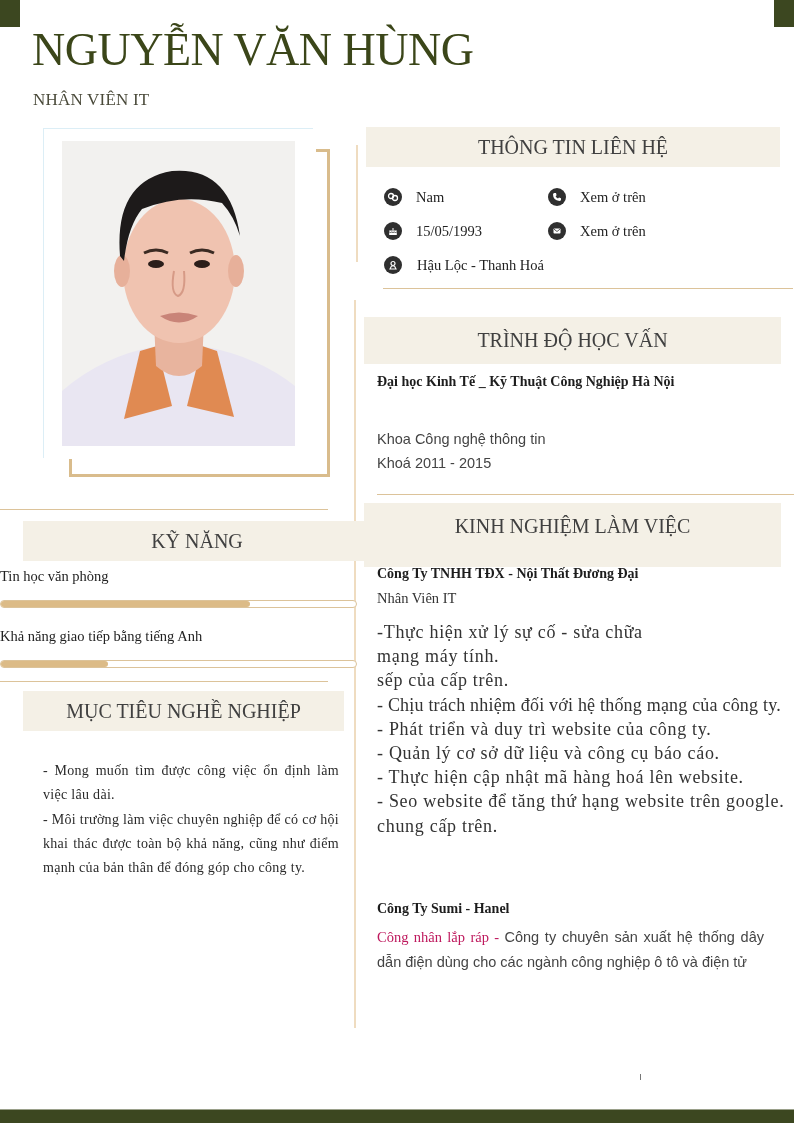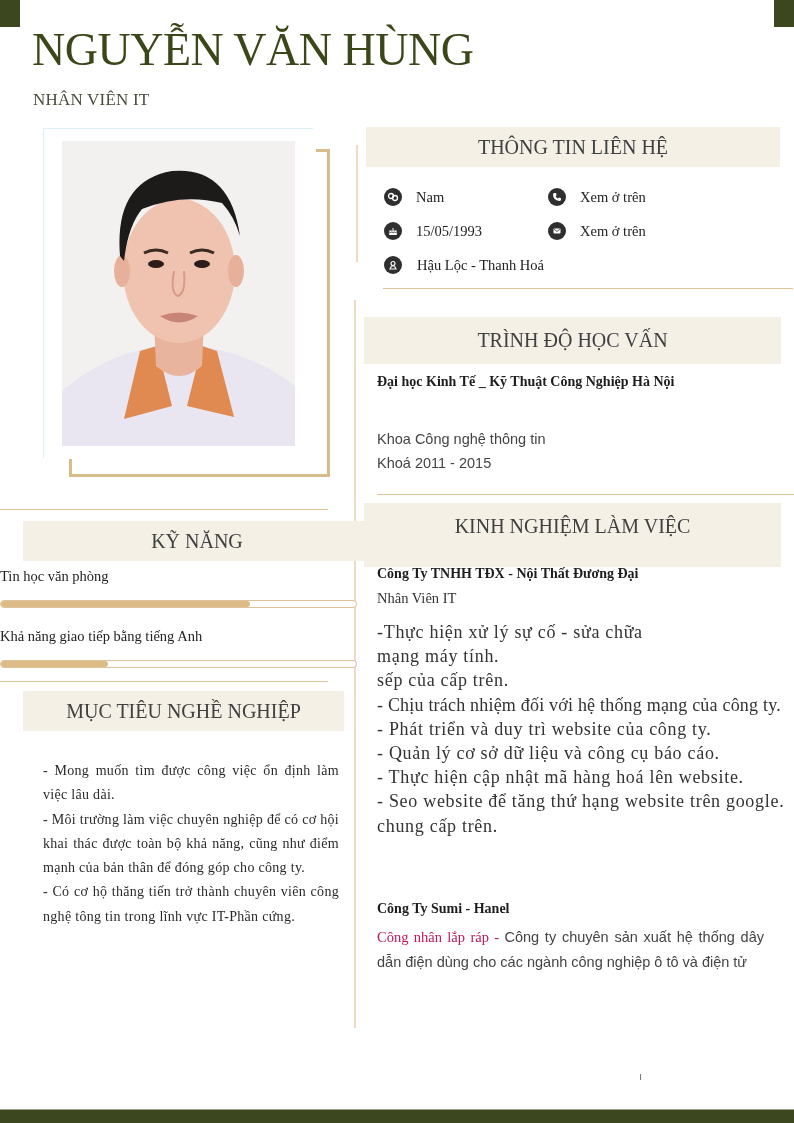--- a/index.html
+++ b/index.html
@@ -199,15 +199,14 @@
 <div class="hr" style="left:0; top:681px; width:328px;"></div>
 
 <div class="section-head" style="left:23px; top:691px; width:321px; height:40px; line-height:40px;">
   <span>MỤC TIÊU NGHỀ NGHIỆP</span>
 </div>
 
 <div class="objective">
   <div id="obj-container">
       <div>- Mong muốn tìm được công việc ổn định làm việc lâu dài.</div>
       <div>- Môi trường làm việc chuyên nghiệp để có cơ hội khai thác được toàn bộ khả năng, cũng như điểm mạnh của bản thân để đóng góp cho công ty.</div>
-      <div>- Có cơ hộ thăng tiến trở thành chuyên viên công nghệ tông tin trong lĩnh vực IT-Phần cứng.</div>
     </div>
 </div>
 
 </body></html>

